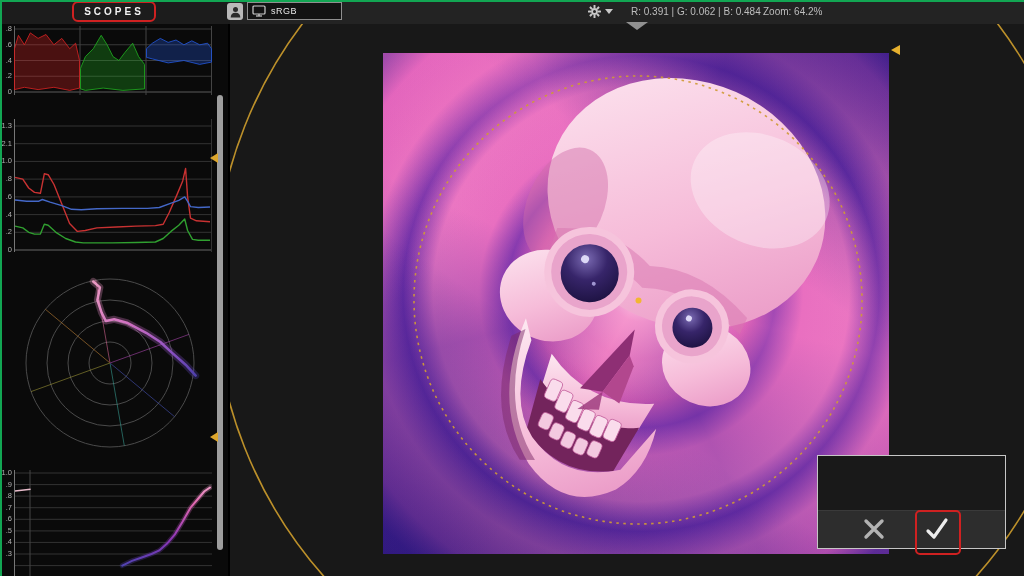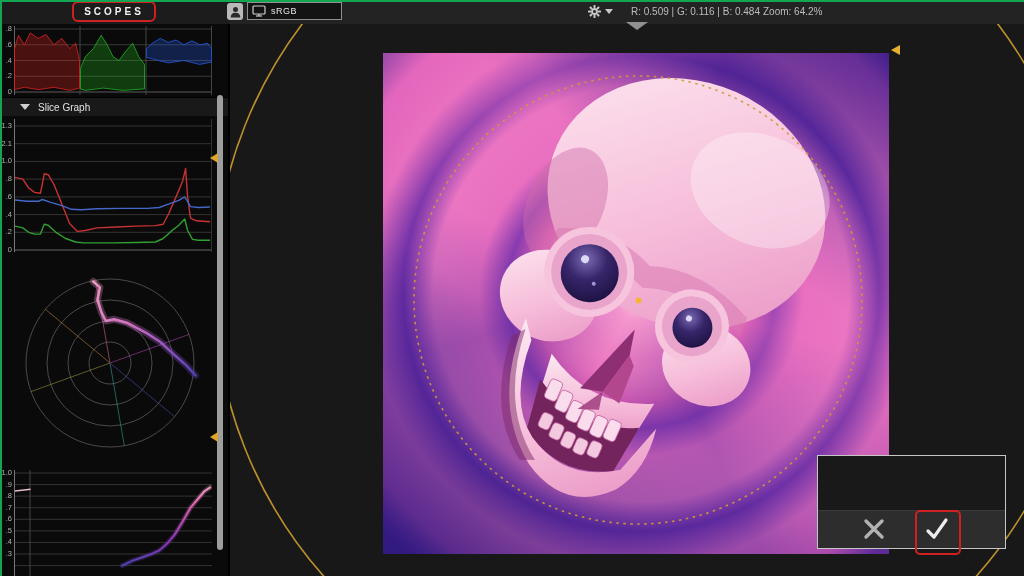--- a/index.html
+++ b/index.html
@@ -107,21 +107,21 @@
           <rect x="5.5" y="0" width="2" height="3" rx="0.5" transform="rotate(45 6.5 6.5)"></rect>
           <rect x="5.5" y="10" width="2" height="3" rx="0.5" transform="rotate(45 6.5 6.5)"></rect>
           <rect x="0" y="5.5" width="3" height="2" rx="0.5" transform="rotate(45 6.5 6.5)"></rect>
           <rect x="10" y="5.5" width="3" height="2" rx="0.5" transform="rotate(45 6.5 6.5)"></rect>
         </g>
         <circle cx="6.5" cy="6.5" r="1.5" fill="#232323"></circle>
       </svg>
       <div class="caret-down"></div>
     </div>
 
-    <div class="readout" style="left:631px">R: 0.509 | G: 0.116 | B: 0.484</div>
+    <div class="readout" style="left:631px">R: 0.391 | G: 0.062 | B: 0.484</div>
     <div class="readout" style="left:763px">Zoom: 64.2%</div>
   </div>
 
   <div class="sidebar">
 
     <div class="plot" style="top:2px">
       <svg id="wf-svg" width="198" height="69" viewBox="0 0 198 69">
         <line x1="0" y1="3" x2="198" y2="3" stroke="#3a3a3a"></line>
         <line x1="0" y1="18.75" x2="198" y2="18.75" stroke="#3a3a3a"></line>
         <line x1="0" y1="34.5" x2="198" y2="34.5" stroke="#3a3a3a"></line>
@@ -135,24 +135,20 @@
           <polygon points="66.5,42.4 71.4,30.6 79.3,22.7 87.2,9.3 93.1,18.8 99.0,30.6 104.9,34.5 110.8,26.6 118.7,17.2 124.6,30.6 130.5,38.4 130.5,62.9 108.9,64.4 89.2,62.1 71.4,64.4 66.5,62.9" fill="#1fa81f" fill-opacity="0.32" stroke="#1fa81f" stroke-opacity="0.85" stroke-width="1"></polygon>
           <polygon points="132.5,22.7 138.4,17.2 146.3,12.4 154.2,16.4 162.0,14.0 169.9,18.8 177.8,14.8 185.7,18.8 193.6,17.2 197.5,22.7 197.5,36.1 185.7,38.4 169.9,34.5 154.2,36.9 138.4,32.9 132.5,31.4" fill="#2255d4" fill-opacity="0.32" stroke="#2255d4" stroke-opacity="0.85" stroke-width="1"></polygon>
         </svg>
     </div>
     <span class="tick" style="top:1px">.8</span>
     <span class="tick" style="top:16.8px">.6</span>
     <span class="tick" style="top:32.5px">.4</span>
     <span class="tick" style="top:48.3px">.2</span>
     <span class="tick" style="top:64px">0</span>
 
-    <div class="panel-header" style="top:73px">
-      <div class="tri-down"></div>
-      <span>Slice Graph</span>
-    </div>
     <div class="plot" style="top:95px">
       <svg id="slice-svg" width="198" height="133" viewBox="0 0 198 133">
         <line x1="0" y1="7" x2="198" y2="7" stroke="#333"></line>
         <line x1="0" y1="24.7" x2="198" y2="24.7" stroke="#333"></line>
         <line x1="0" y1="42.4" x2="198" y2="42.4" stroke="#333"></line>
         <line x1="0" y1="60.1" x2="198" y2="60.1" stroke="#333"></line>
         <line x1="0" y1="77.9" x2="198" y2="77.9" stroke="#333"></line>
         <line x1="0" y1="95.6" x2="198" y2="95.6" stroke="#333"></line>
         <line x1="0" y1="113.3" x2="198" y2="113.3" stroke="#333"></line>
         <line x1="0" y1="131" x2="198" y2="131" stroke="#666"></line>

